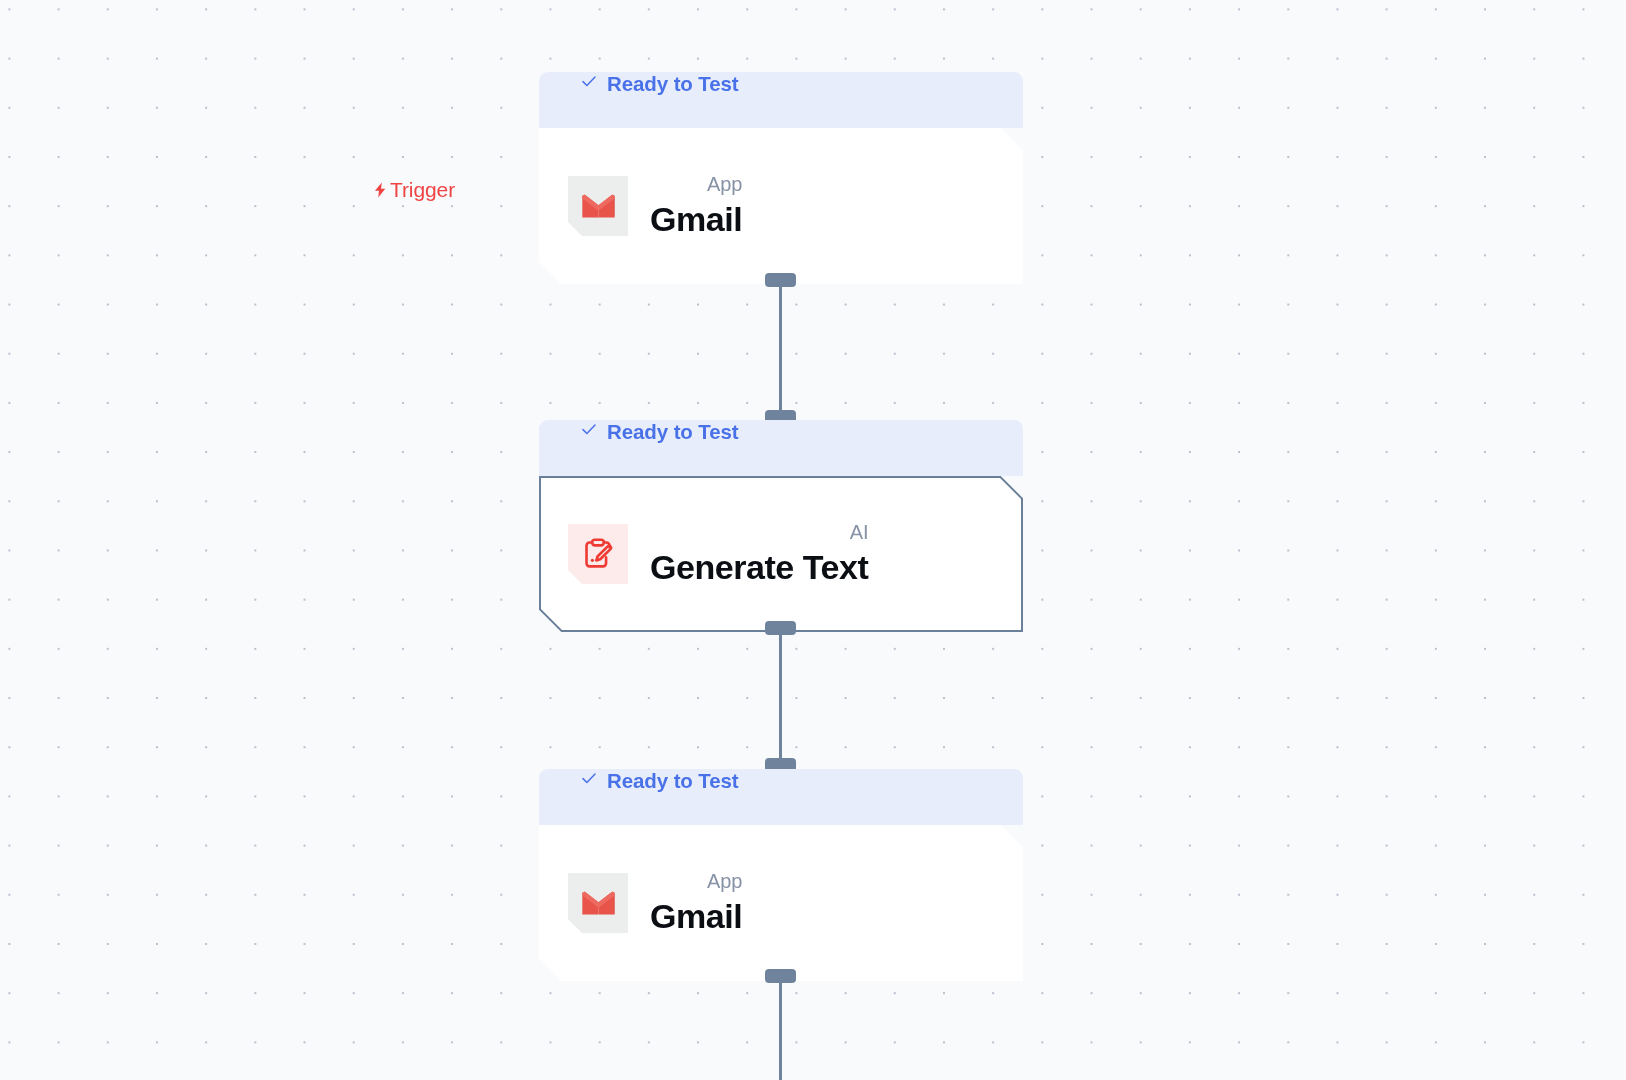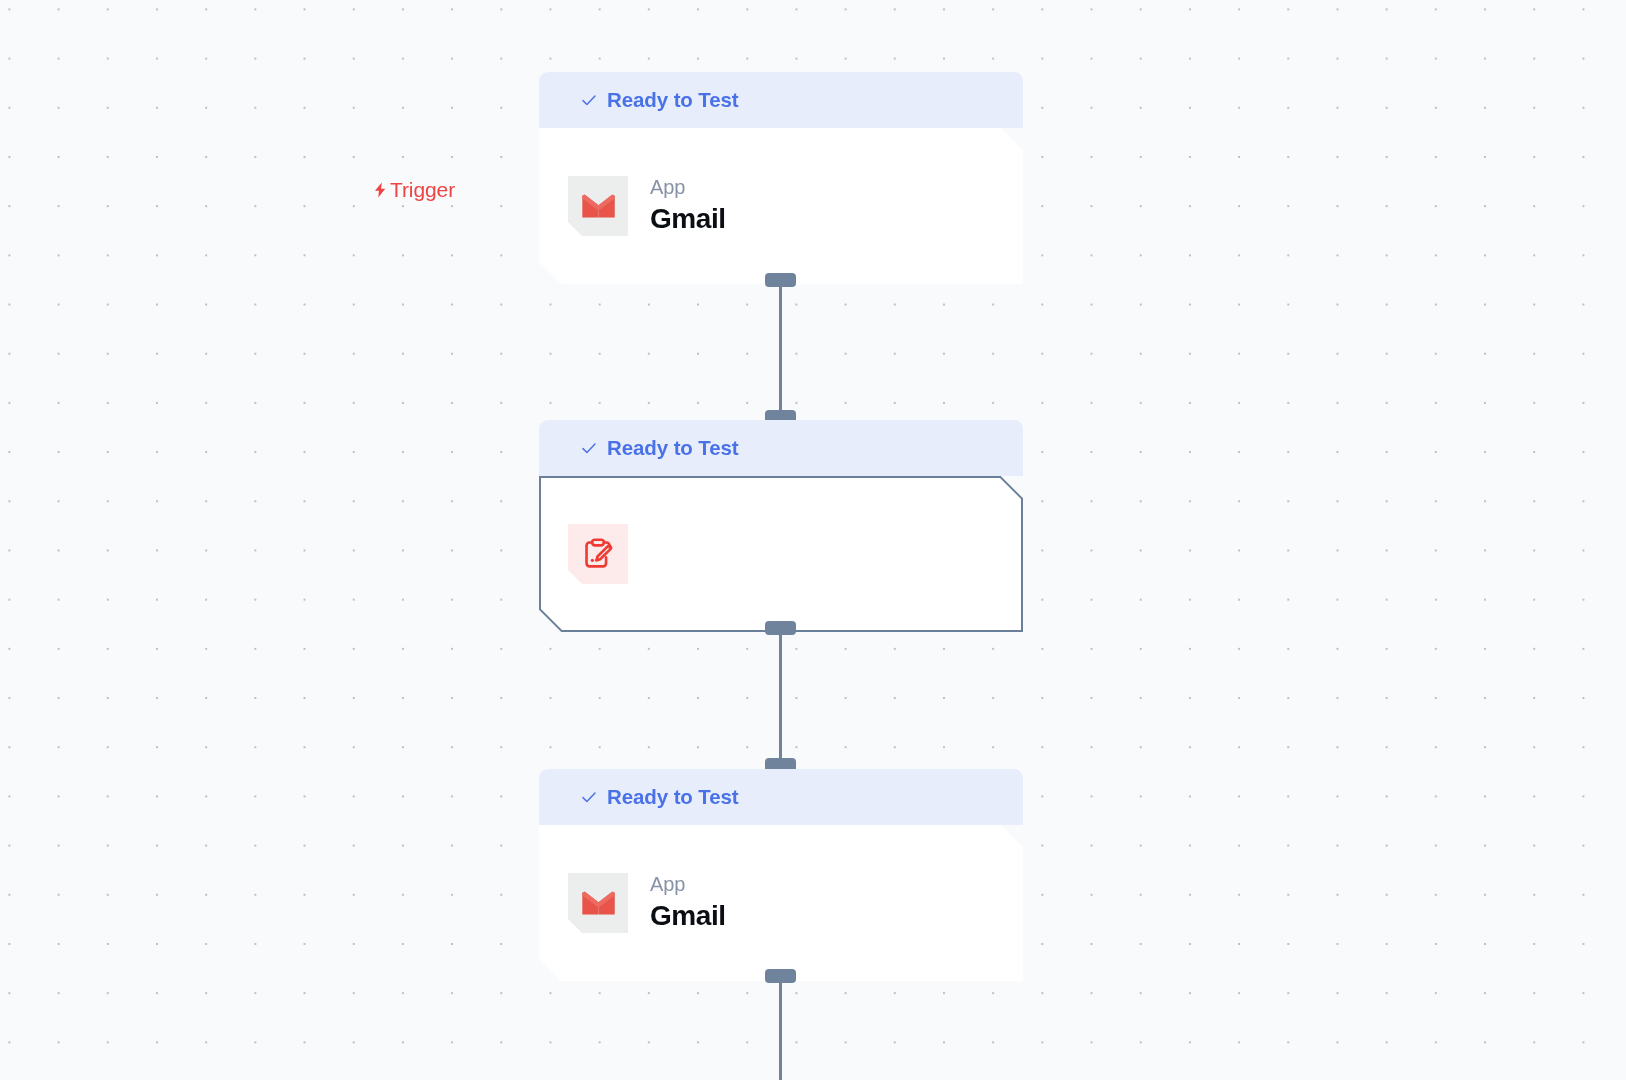--- a/index.html
+++ b/index.html
@@ -51,21 +51,21 @@
     position: absolute;
     width: 484px;
   }
 
   
   .node-status {
     height: 56px;
     background: #e8edfb;
     border-radius: 9px 9px 0 0;
     display: flex;
-    align-items: center;
+    align-items: flex-start;
     padding-left: 41px;
     box-sizing: border-box;
     gap: 9px;
   }
   .node-status .check {
     display: inline-flex;
     width: 18px;
     height: 18px;
     align-items: center;
     justify-content: center;
@@ -82,20 +82,21 @@
     position: relative;
     height: 156px;
     background: #ffffff;
     box-sizing: border-box;
     clip-path: polygon(0 0, calc(100% - 22px) 0, 100% 22px, 100% 100%, 22px 100%, 0 calc(100% - 22px));
     filter: drop-shadow(0 2px 3px rgba(15,23,42,0.10)) drop-shadow(0 1px 1px rgba(15,23,42,0.05));
     display: flex;
     align-items: center;
     padding-left: 29px;
     gap: 22px;
+    text-align: right;
   }
   
   .node.selected .node-card {
     background:
       linear-gradient(#ffffff, #ffffff) padding-box;
     filter: none;
   }
   .node.selected .node-card::before {
     content: "";
     position: absolute;
@@ -130,21 +131,21 @@
   .node-text { display: flex; flex-direction: column; gap: 3px; }
   .node-kicker {
     color: #8792a6;
     font-size: 20px;
     font-weight: 400;
     letter-spacing: -0.1px;
     line-height: 1.15;
   }
   .node-title {
     color: #0b0e12;
-    font-size: 28px;
+    font-size: 34px;
     font-weight: 700;
     letter-spacing: -0.45px;
     line-height: 1.18;
   }
 
   
   .handle {
     position: absolute;
     width: 31px;
     height: 14px;
@@ -214,20 +215,24 @@
     <div class="node-card">
       <div class="node-icon ai">
         <svg viewBox="0 0 40 40" width="34" height="34" aria-hidden="true">
           <path d="M13 6.5h-3A3.5 3.5 0 0 0 6.5 10v21A3.5 3.5 0 0 0 10 34.5h16a3.5 3.5 0 0 0 3.5-3.5v-7" fill="none" stroke="#ef3b34" stroke-width="3.1" stroke-linecap="round" stroke-linejoin="round"></path>
           <rect x="13" y="3.2" width="14" height="6.6" rx="3.3" fill="none" stroke="#ef3b34" stroke-width="3.1"></rect>
           <path d="M27 6.5h3a3.5 3.5 0 0 1 3.5 3.5v2.2" fill="none" stroke="#ef3b34" stroke-width="3.1" stroke-linecap="round"></path>
           <path d="M34.6 14.2 22.6 26.2l-4.5 1.3 1.3-4.5L31.4 11a2.3 2.3 0 0 1 3.2 0 2.3 2.3 0 0 1 0 3.2z" fill="none" stroke="#ef3b34" stroke-width="3.1" stroke-linejoin="round"></path>
           <circle cx="13.4" cy="27.4" r="1.9" fill="#ef3b34"></circle>
         </svg>
       </div>
+      <div class="node-text">
+        <span class="node-kicker">AI</span>
+        <span class="node-title">Generate Text</span>
+      </div>
     </div>
   </div>
 
   <div class="handle" style="left:765px; top:621px;"></div>
   <div class="edge-line" style="left:779px; top:627px; height:138px;"></div>
   <div class="handle" style="left:765px; top:758px;"></div>
 
   <div class="node" style="left:539px; top:769px;">
     <div class="node-status">
       <span class="check">

